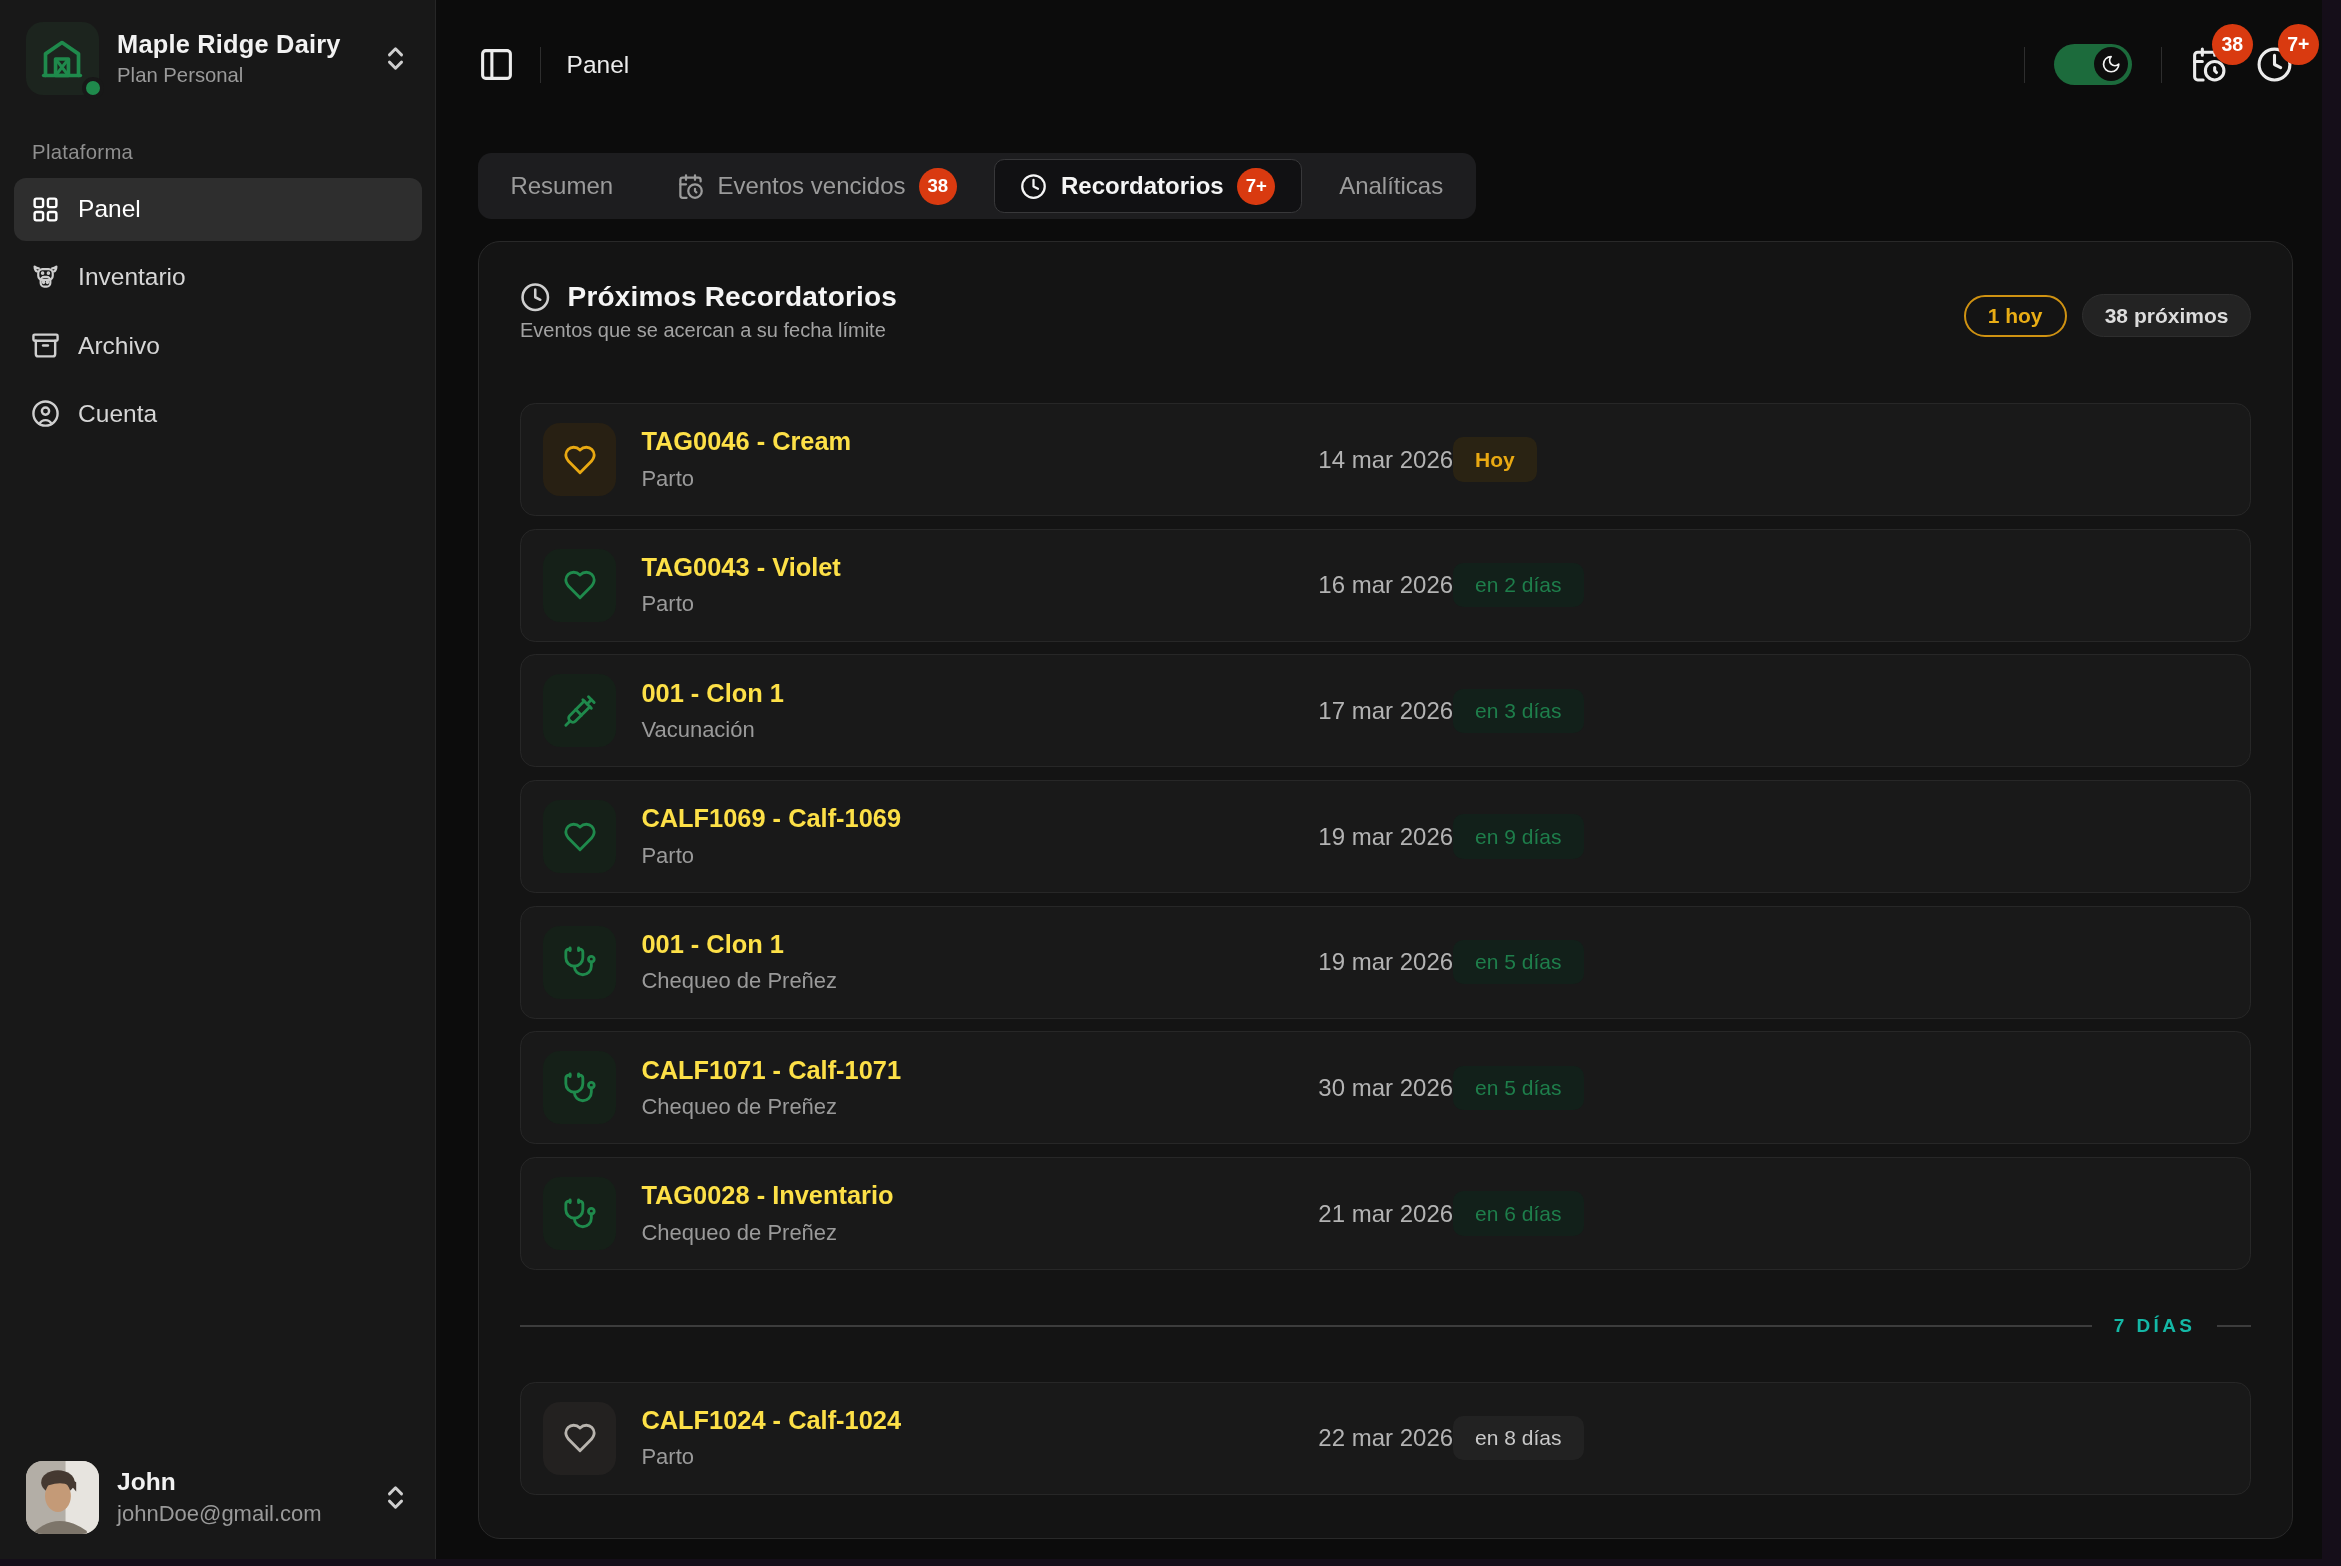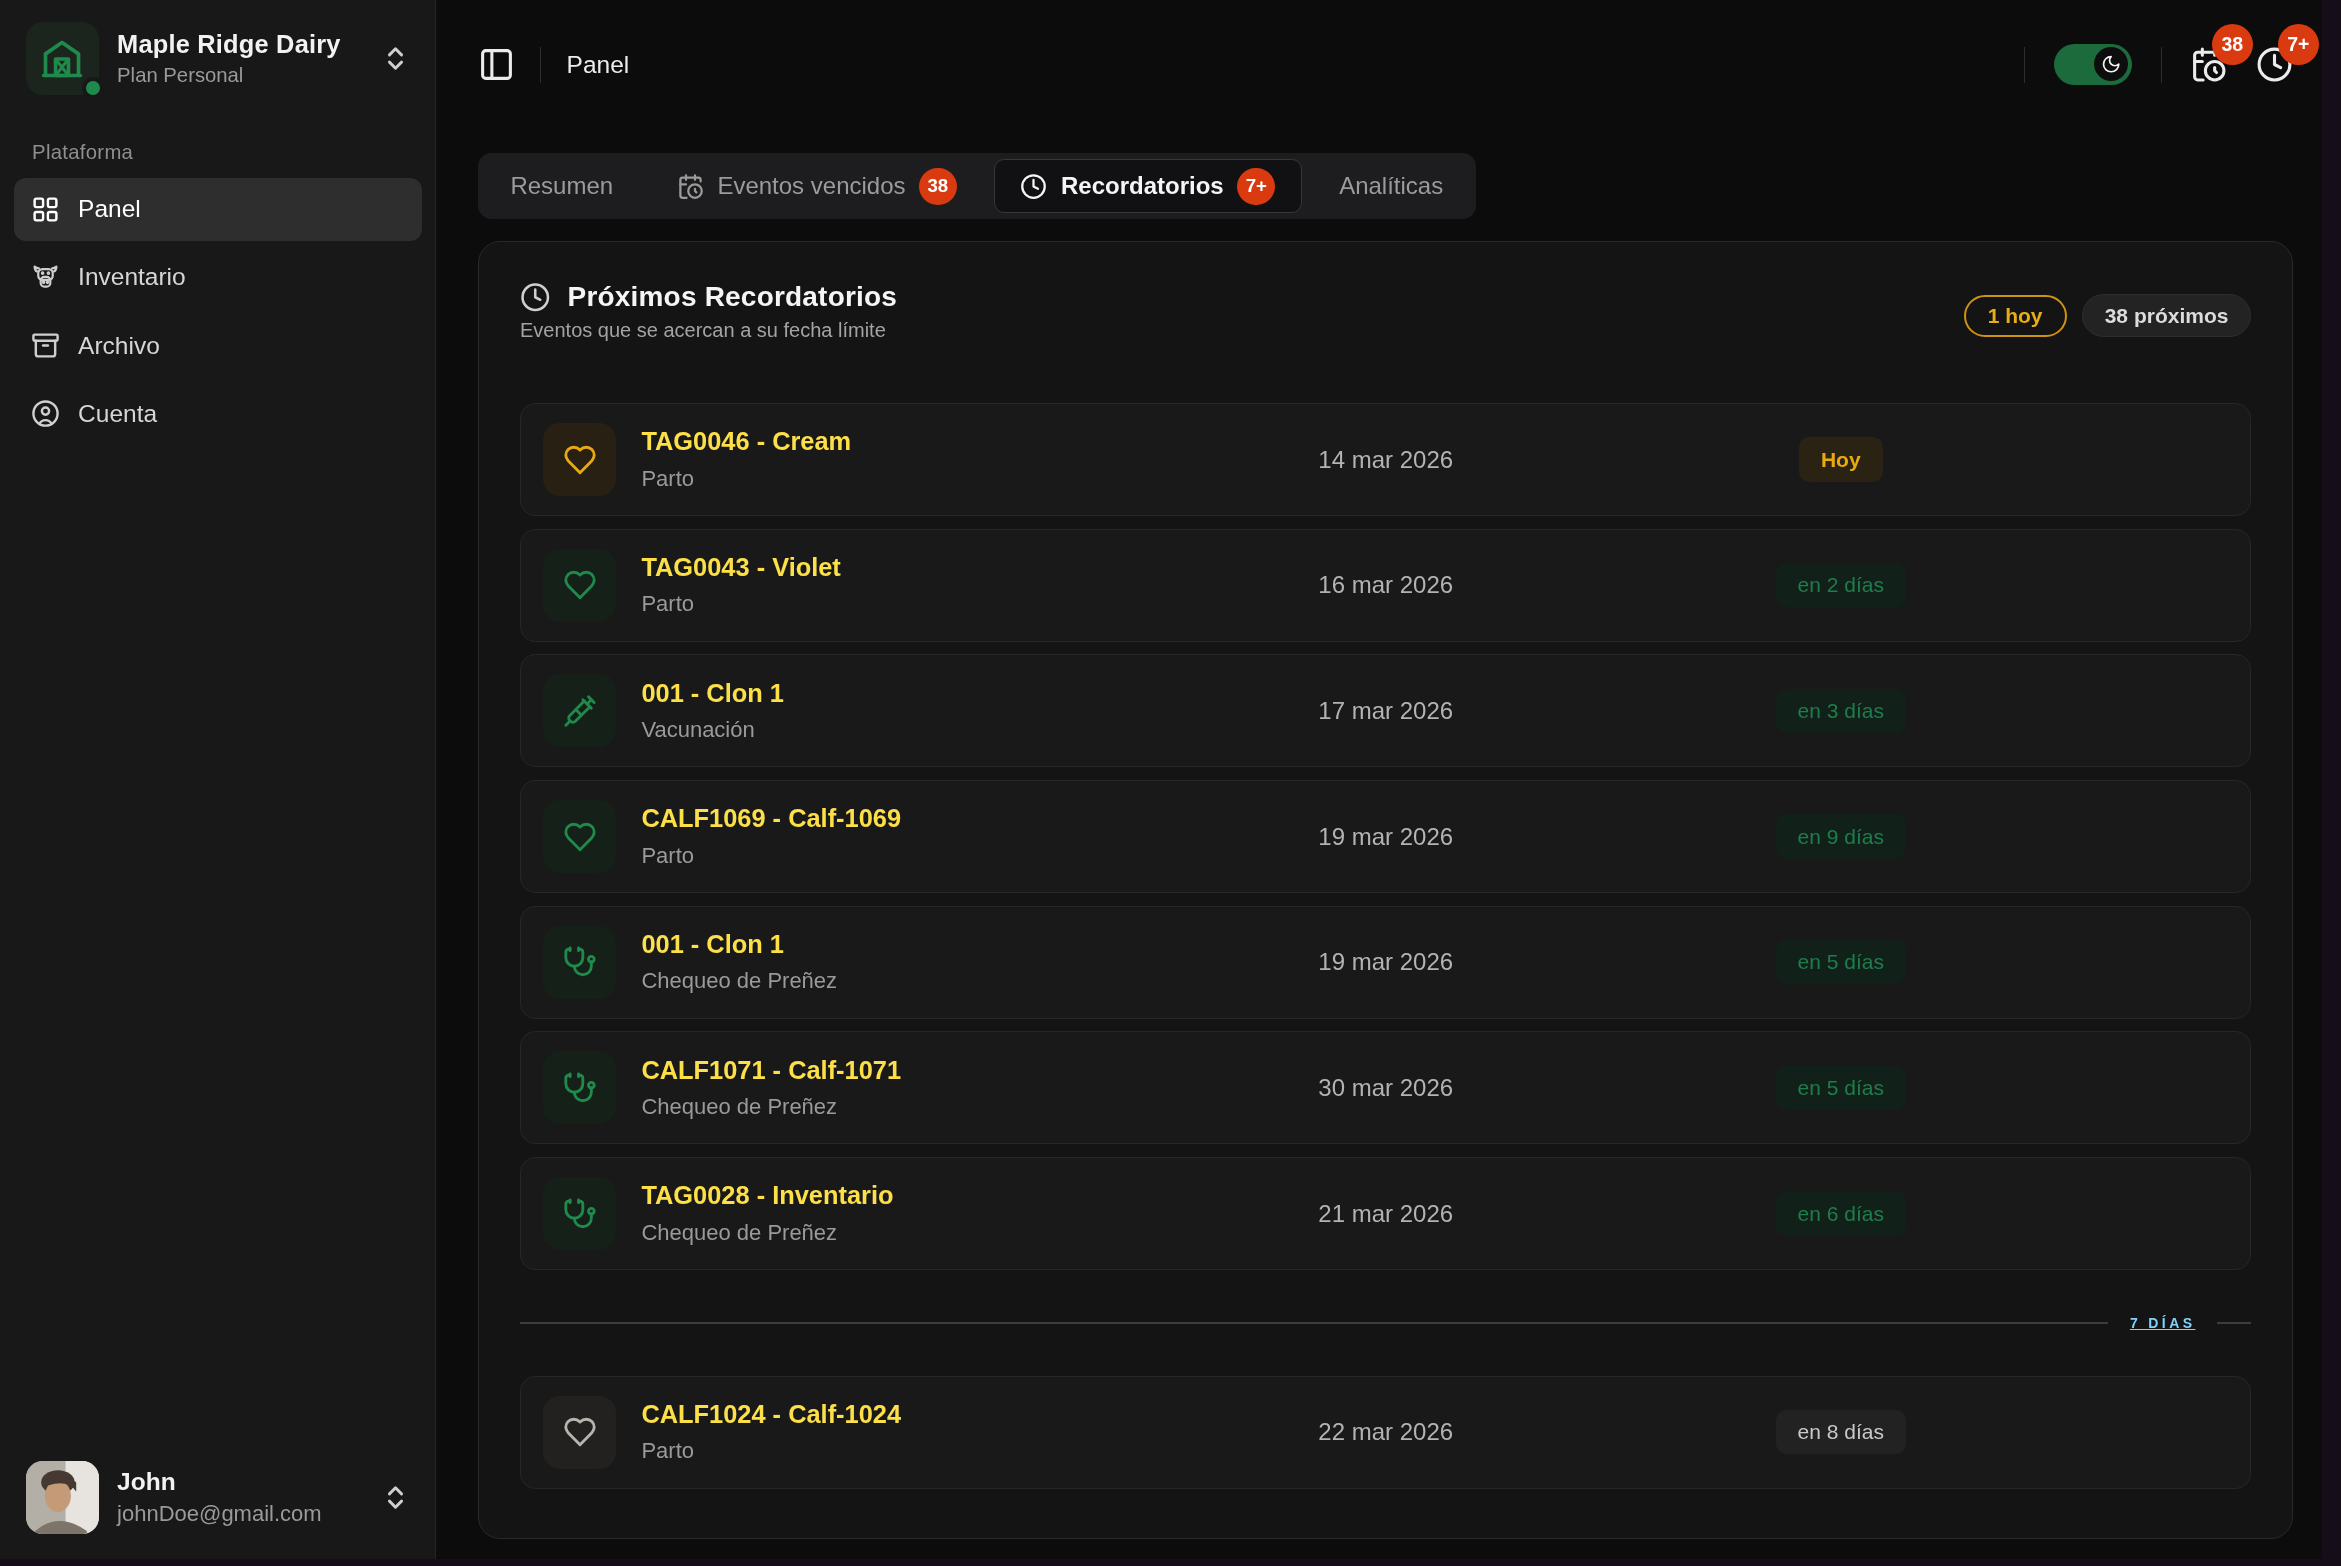--- a/index.html
+++ b/index.html
@@ -155,29 +155,29 @@
     width:73px; height:73px; border-radius:17px; flex:0 0 73px;
     display:flex; align-items:center; justify-content:center;
   }
   .row-icon-box svg { width:34px; height:34px; }
   .tone-amber-box   { background:#282013; color:#e9a912; }
   .tone-green-box   { background:#152018; color:#1f8a4c; }
   .tone-neutral-box { background:#232120; color:#b8b4ae; }
   .row-title { font-size:25.4px; font-weight:600; color:#fde047; }
   .row-type  { font-size:22px; color:#9a9a9a; margin-top:9.3px; }
   .row-date  { flex:0 0 auto; font-size:24px; color:#b3b3b3; }
-  .row-right { flex:1 1 0; display:flex; justify-content:center; }
+  .row-right { flex:1 1 0; display:flex; justify-content:flex-start; }
   .due-badge { font-size:21px; font-weight:500; border-radius:10.2px; padding:10.2px 22px; white-space:nowrap; }
   .due-amber   { background:#2a2313; color:#e9a912; font-weight:700; }
   .due-green   { background:#12201a; color:#1e7e4b; }
   .due-neutral { background:#222222; color:#c9c9c9; }
 
   .list-divider { display:flex; align-items:center; gap:22px; margin:32px 0; }
   .list-divider .line { flex:1; height:1.7px; background:#3d3d3d; }
-  .list-divider .label { font-size:14px; color:#7dd3fc; letter-spacing:3.4px; font-weight:600;text-decoration:underline; }
+  .list-divider .label { font-size:19px; color:#14b8a6; letter-spacing:3.4px; font-weight:600; }
 </style>
 </head>
 <body>
 
 <svg width="0" height="0" style="position:absolute" aria-hidden="true">
   <defs>
     <g id="i-barn">
         <path d="M3 21V9.2L12 3l9 6.2V21" fill="none" stroke="currentColor" stroke-width="2" stroke-linecap="round" stroke-linejoin="round"></path>
         <path d="M2 21h20" fill="none" stroke="currentColor" stroke-width="2" stroke-linecap="round"></path>
         <rect x="8.5" y="12" width="7" height="9" fill="none" stroke="currentColor" stroke-width="2" stroke-linejoin="round"></rect>

